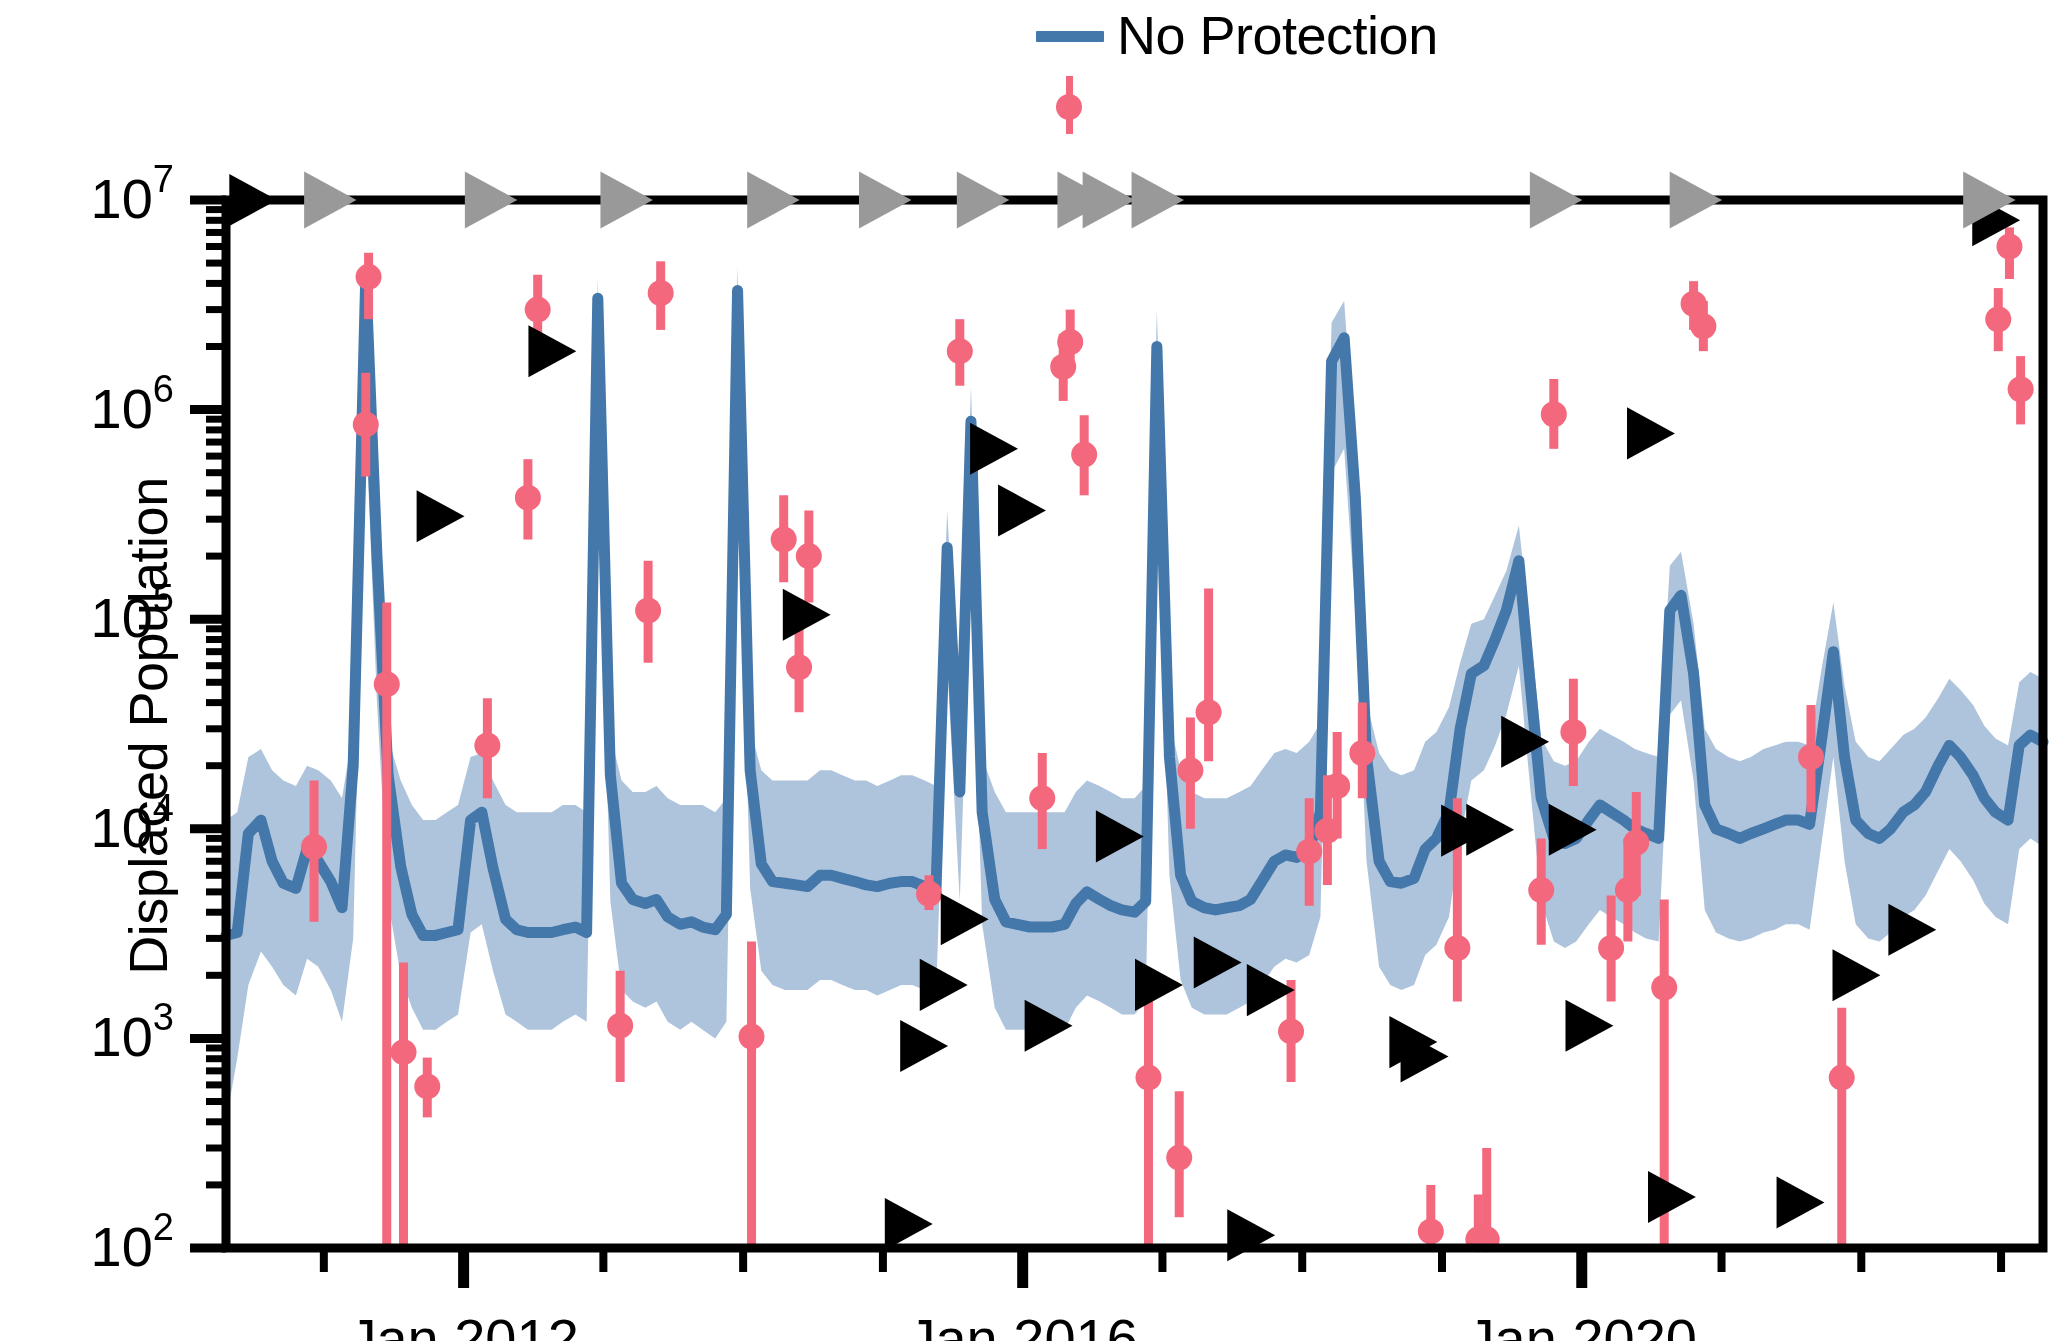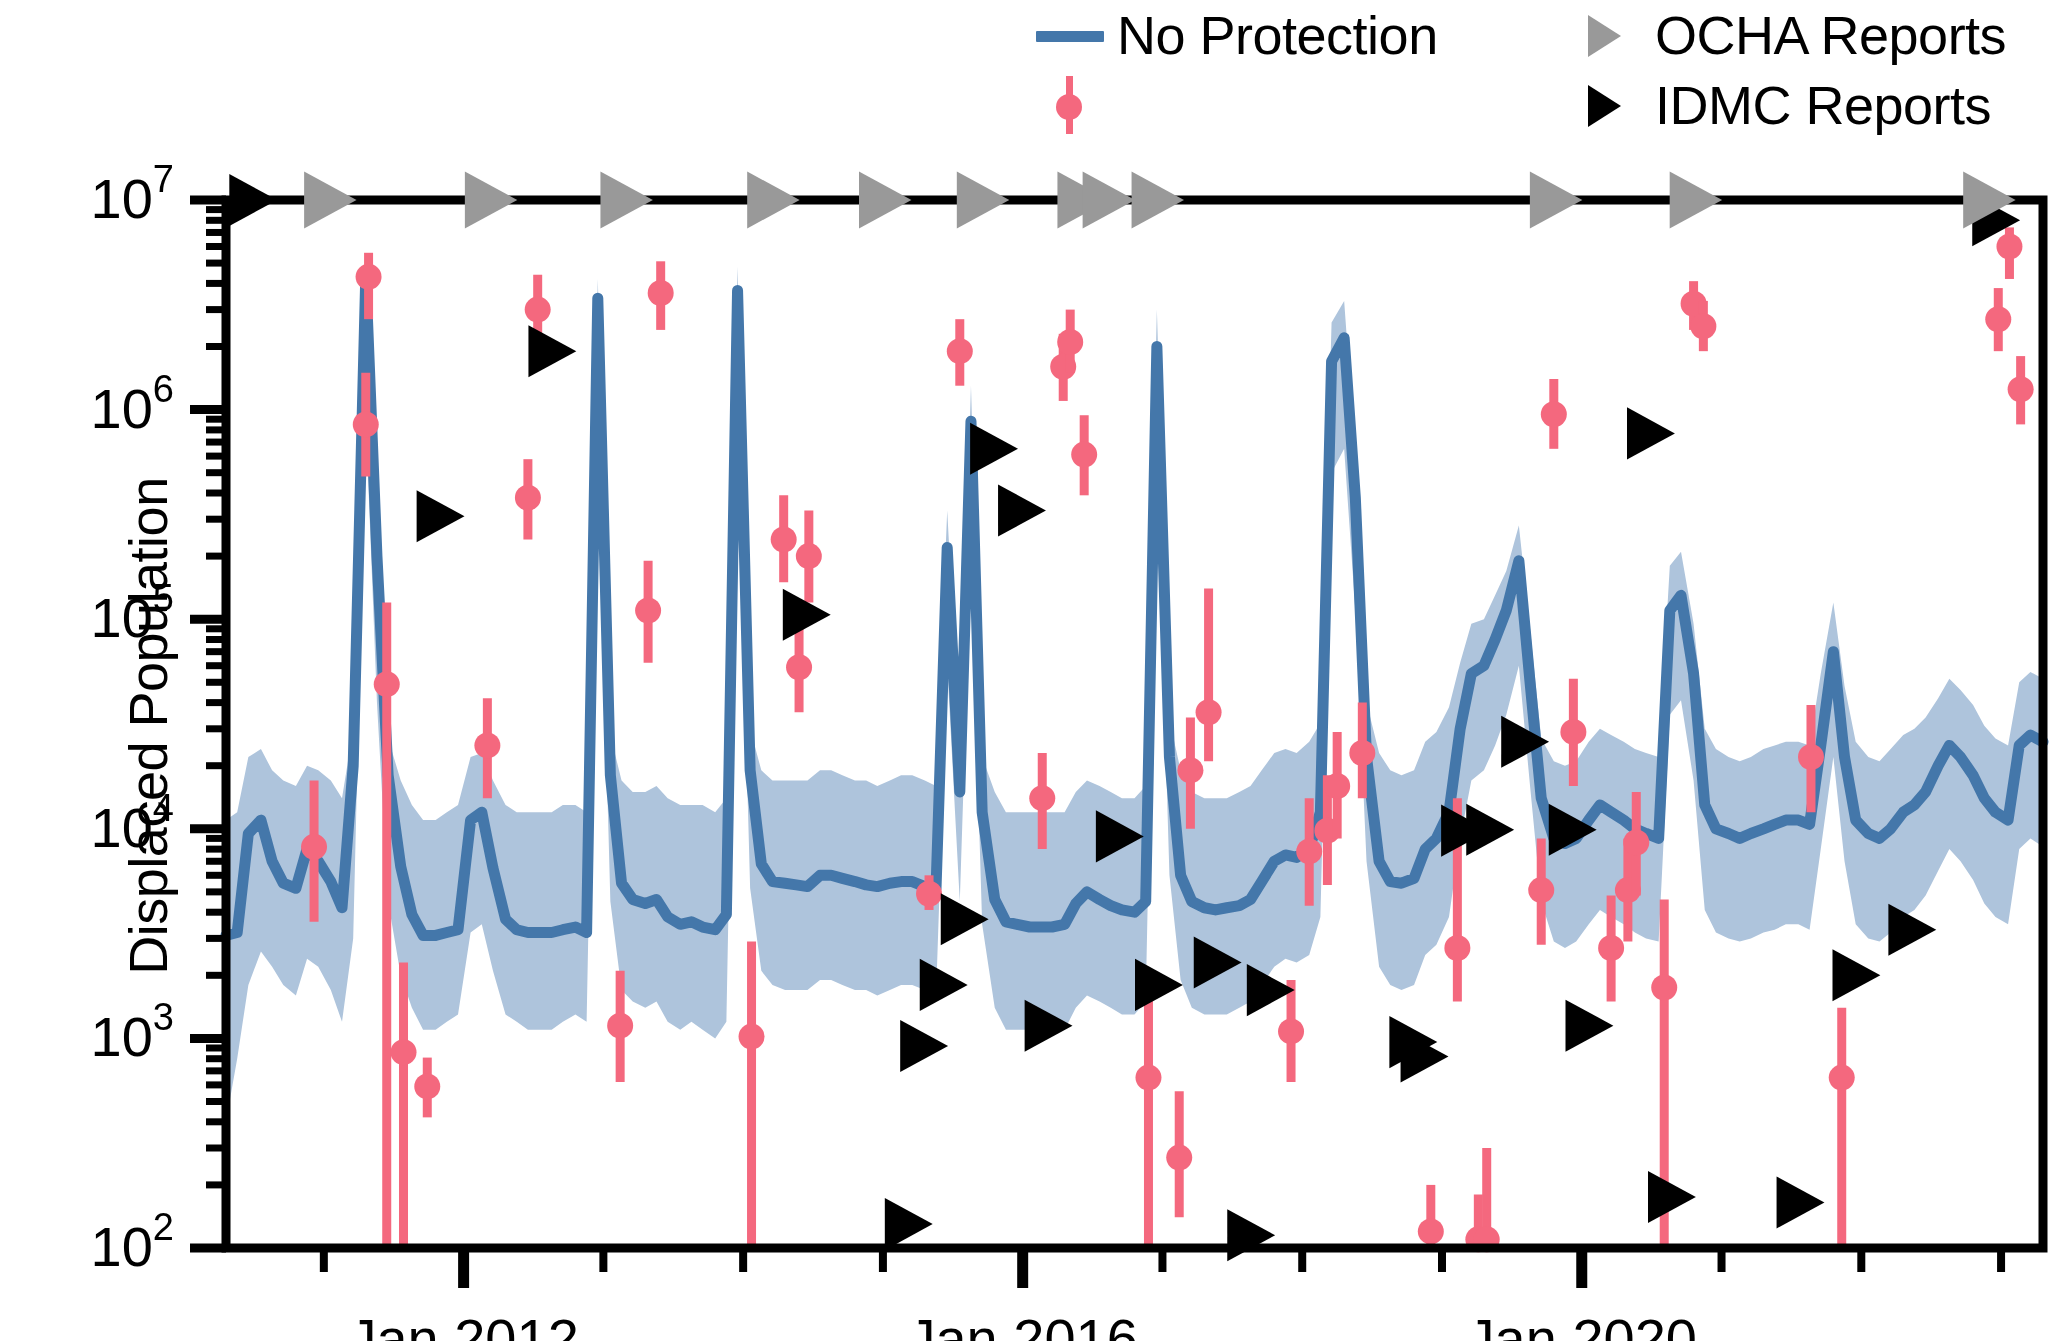--- a/index.html
+++ b/index.html
@@ -39,34 +39,20 @@
         <span class="leg-key">
           <span class="key-line" style="background:#4477AA"></span>
         </span>
         <span class="leg-label">No Protection</span>
       </div>
       <div class="leg-row">
         <span class="leg-key">
           <span class="key-err" style="background:#F4687E"></span>
           <span class="key-dot" style="background:#F4687E"></span>
         </span>
-      </div>
-    </div>
-    <div class="leg-col b">
-      <div class="leg-row">
-        <span class="leg-key">
-          <span class="key-tri" style="border-left:33px solid #999999"></span>
-        </span>
-        <span class="leg-label">OCHA Reports</span>
-      </div>
-      <div class="leg-row">
-        <span class="leg-key">
-          <span class="key-tri" style="border-left:33px solid #000000"></span>
-        </span>
-        <span class="leg-label">IDMC Reports</span>
       </div>
     </div>
   </div>
 
   <div id="ylabel">Displaced Population</div>
 
   <div id="plot">
     <svg id="svg" width="2067" height="1341">
       <g id="g-band">
           <polygon points="226,820.124093190836 237.18153846156008,812.2036108284178 248.36307692308836,757.0282060996656 260.9423076923077,749.1077237372473 272.12384615386776,770.3732452402871 283.30538461539606,780.4979060791138 295.88461538461536,786.0164516353182 307.06615384617544,765.7041129088295 318.24769230770374,770.3732452402871 330.8269230769231,780.4979060791138 342.0084615384832,798.1715637218413 353.1900000000114,728.7953850107588 365.7692307692308,254.41998028200646 376.9507692307908,488.56694873259994 388.13230769231916,738.3861550322763 400.71153846153845,780.4979060791138 411.89307692309853,804.917473356487 423.0746153846268,820.124093190836 435.6538461538462,820.124093190836 446.83538461540627,812.2036108284178 458.0169230769345,804.917473356487 470.5961538461538,757.0282060996656 481.7776923077139,752.9818455707125 492.9592307692422,780.4979060791138 505.53846153846155,804.917473356487 516.7200000000216,812.2036108284178 527.90153846155,812.2036108284178 540.4807692307693,812.2036108284178 551.6623076923293,812.2036108284178 562.8438461538576,804.917473356487 575.4230769230769,804.917473356487 586.604615384637,812.2036108284178 597.7861538461652,278.96694873260003 610.3653846153845,735.0756766306708 621.5469230769447,780.4979060791138 632.728461538473,791.8912721019292 645.3076923076924,791.8912721019292 656.4892307692523,786.0164516353182 667.6707692307807,798.1715637218413 680.25,804.917473356487 691.4315384615601,804.917473356487 702.6130769230883,804.917473356487 715.1923076923076,812.2036108284178 726.3738461538678,798.1715637218413 737.5553846153961,266.8118366460769 750.1346153846154,728.7953850107588 761.3161538461754,770.3732452402871 772.4976923077037,780.4979060791138 785.0769230769231,780.4979060791138 796.2584615384832,780.4979060791138 807.4400000000114,780.4979060791138 820.0192307692308,770.3732452402871 831.2007692307909,770.3732452402871 842.3823076923192,775.294882930347 854.9615384615385,780.4979060791138 866.1430769230985,780.4979060791138 877.3246153846269,786.0164516353182 889.9038461538461,780.4979060791138 901.0853846154062,775.294882930347 912.2669230769345,775.294882930347 924.8461538461539,780.4979060791138 936.0276923077139,786.0164516353182 947.2092307692421,510.5194782015949 959.7884615384615,745.3917741823409 970.9700000000216,385.71747335648695 982.1515384615499,757.0282060996656 994.7307692307692,791.8912721019292 1005.9123076923294,812.2036108284178 1017.0938461538576,812.2036108284178 1029.673076923077,812.2036108284178 1040.8546153846369,812.2036108284178 1052.0361538461652,812.2036108284178 1064.6153846153848,812.2036108284178 1075.7969230769445,791.8912721019292 1086.9784615384729,780.4979060791138 1099.5576923076924,786.0164516353182 1110.7392307692526,791.8912721019292 1121.9207692307805,798.1715637218413 1134.5,798.1715637218413 1145.6815384615602,786.0164516353182 1156.8630769230883,309.5953850107587 1169.4423076923076,720.1194782015948 1180.6238461538678,770.3732452402871 1191.8053846153962,791.8912721019292 1204.3846153846152,798.1715637218413 1215.5661538461754,798.1715637218413 1226.7476923077038,798.1715637218413 1239.326923076923,791.8912721019292 1250.5084615384833,786.0164516353182 1261.6900000000114,770.3732452402871 1274.2692307692307,752.9818455707125 1285.4507692307907,749.1077237372473 1296.6323076923193,752.9818455707125 1309.2115384615383,741.8215862653165 1320.3930769230985,722.9205645441477 1331.5746153846267,322.6215862653165 1344.1538461538462,300.91947820159487 1355.3353846154064,456.0994979195882 1366.5169230769345,702.6082258176591 1379.0961538461538,752.9818455707125 1390.2776923077138,770.3732452402871 1401.4592307692424,775.294882930347 1414.0384615384617,770.3732452402871 1425.2200000000216,741.8215862653165 1436.4015384615498,731.8813796403789 1448.9807692307693,707.2773581491166 1460.1623076923293,662.714701881166 1471.3438461538576,623.8691323314575 1483.923076923077,619.2 1495.1046153846369,595.317473356487 1506.2861538461652,570.8979060791138 1518.8653846153848,525.4756766306708 1530.0469230769447,628.7907700215173 1541.2284615384729,738.3861550322763 1553.8076923076922,761.2628358237705 1564.9892307692523,765.7041129088295 1576.1707692307807,761.2628358237705 1588.75,741.8215862653165 1599.9315384615602,728.7953850107588 1611.1130769230883,735.0756766306708 1623.6923076923078,741.8215862653165 1634.8738461538678,749.1077237372473 1646.0553846153962,752.9818455707125 1658.6346153846152,757.0282060996656 1669.8161538461754,565.6948829303469 1680.9976923077038,551.6628358237705 1693.576923076923,623.8691323314575 1704.7584615384833,728.7953850107588 1715.9400000000114,749.1077237372473 1728.5192307692307,757.0282060996656 1739.7007692307907,761.2628358237705 1750.8823076923193,757.0282060996656 1763.4615384615383,749.1077237372473 1774.6430769230985,745.3917741823409 1785.8246153846267,741.8215862653165 1798.4038461538462,741.8215862653165 1809.5853846154064,745.3917741823409 1820.7669230769345,673.6199802820065 1833.3461538461538,602.6036108284177 1844.5276923077138,686.0118366460767 1855.7092307692424,741.8215862653165 1868.2884615384617,757.0282060996656 1879.4700000000216,761.2628358237705 1890.6515384615498,749.1077237372473 1903.2307692307693,735.0756766306708 1914.4123076923293,728.7953850107588 1925.5938461538576,717.4020189879433 1938.173076923077,698.1669487326 1949.3546153846369,678.725699174146 1960.5361538461652,689.8859584795421 1973.1153846153848,704.9128583672457 1984.2969230769447,725.8105889723364 1995.4784615384729,738.3861550322763 2008.0576923076922,745.3917741823409 2019.2392307692523,682.2958870911705 2030.4207692307807,671.9797895395003 2043,678.725699174146 2043,846.8646165403729 2030.4207692307807,838.3907700215175 2019.2392307692523,849.1123387264886 2008.0576923076922,924.3633379041821 1995.4784615384729,916.8773581491166 1984.2969230769447,903.5323190084952 1973.1153846153848,879.9686302510459 1960.5361538461652,861.2674508130117 1949.3546153846369,849.1123387264886 1938.173076923077,870.8582208345292 1925.5938461538576,895.6118366460769 1914.4123076923293,909.9605036315434 1903.2307692307693,916.8773581491166 1890.6515384615498,932.5205645441478 1879.4700000000216,941.4813796403788 1868.2884615384617,938.3953850107587 1855.7092307692424,924.3633379041821 1844.5276923077138,861.2674508130117 1833.3461538461538,757.0282060996656 1820.7669230769345,849.1123387264886 1809.5853846154064,929.7194782015948 1798.4038461538462,924.3633379041821 1785.8246153846267,924.3633379041821 1774.6430769230985,929.7194782015948 1763.4615384615383,932.5205645441478 1750.8823076923193,938.3953850107587 1739.7007692307907,941.4813796403788 1728.5192307692307,938.3953850107587 1715.9400000000114,932.5205645441478 1704.7584615384833,909.9605036315434 1693.576923076923,780.4979060791138 1680.9976923077038,700.3605036315435 1669.8161538461754,714.7633379041822 1658.6346153846152,941.4813796403788 1646.0553846153962,938.3953850107587 1634.8738461538678,932.5205645441478 1623.6923076923078,924.3633379041821 1611.1130769230883,916.8773581491166 1599.9315384615602,909.9605036315434 1588.75,924.3633379041821 1576.1707692307807,941.4813796403788 1564.9892307692523,947.9861550322762 1553.8076923076922,941.4813796403788 1541.2284615384729,901.486657112688 1530.0469230769447,786.0164516353182 1518.8653846153848,665.6994979195883 1506.2861538461652,714.7633379041822 1495.1046153846369,745.3917741823409 1483.923076923077,770.3732452402871 1471.3438461538576,780.4979060791138 1460.1623076923293,838.3907700215175 1448.9807692307693,916.8773581491166 1436.4015384615498,944.6756766306708 1425.2200000000216,954.9917741823409 1414.0384615384617,984.8948829303471 1401.4592307692424,990.0979060791137 1390.2776923077138,984.8948829303471 1379.0961538461538,966.6282060996656 1366.5169230769345,861.2674508130117 1355.3353846154064,610.524093190836 1344.1538461538462,448.8133604476574 1331.5746153846267,472.69588709117056 1320.3930769230985,916.8773581491166 1309.2115384615383,954.9917741823409 1296.6323076923193,962.5818455707125 1285.4507692307907,958.7077237372474 1274.2692307692307,966.6282060996656 1261.6900000000114,984.8948829303471 1250.5084615384833,1001.4912721019292 1239.326923076923,1007.7715637218413 1226.7476923077038,1014.517473356487 1215.5661538461754,1014.517473356487 1204.3846153846152,1014.517473356487 1191.8053846153962,1007.7715637218413 1180.6238461538678,979.973245240287 1169.4423076923076,875.2994979195882 1156.8630769230883,456.0994979195882 1145.6815384615602,1001.4912721019292 1134.5,1014.517473356487 1121.9207692307805,1014.517473356487 1110.7392307692526,1007.7715637218413 1099.5576923076924,1001.4912721019292 1086.9784615384729,995.6164516353181 1075.7969230769445,1007.7715637218413 1064.6153846153848,1029.7240931908361 1052.0361538461652,1029.7240931908361 1040.8546153846369,1029.7240931908361 1029.673076923077,1029.7240931908361 1017.0938461538576,1029.7240931908361 1005.9123076923294,1029.7240931908361 994.7307692307692,1007.7715637218413 982.1515384615499,924.3633379041821 970.9700000000216,556.1041129088296 959.7884615384615,901.486657112688 947.2092307692421,665.6994979195883 936.0276923077139,995.6164516353181 924.8461538461539,990.0979060791137 912.2669230769345,984.8948829303471 901.0853846154062,984.8948829303471 889.9038461538461,990.0979060791137 877.3246153846269,995.6164516353181 866.1430769230985,990.0979060791137 854.9615384615385,990.0979060791137 842.3823076923192,984.8948829303471 831.2007692307909,979.973245240287 820.0192307692308,979.973245240287 807.4400000000114,990.0979060791137 796.2584615384832,990.0979060791137 785.0769230769231,990.0979060791137 772.4976923077037,984.8948829303471 761.3161538461754,970.8628358237706 750.1346153846154,888.3256991741462 737.5553846153961,429.91233872648854 726.3738461538678,1021.8036108284178 715.1923076923076,1038.4 702.6130769230883,1029.7240931908361 691.4315384615601,1021.8036108284178 680.25,1029.7240931908361 667.6707692307807,1021.8036108284178 656.4892307692523,1001.4912721019292 645.3076923076924,1007.7715637218413 632.728461538473,1001.4912721019292 621.5469230769447,990.0979060791137 610.3653846153845,901.486657112688 597.7861538461652,442.06745081301176 586.604615384637,1021.8036108284178 575.4230769230769,1014.517473356487 562.8438461538576,1021.8036108284178 551.6623076923293,1029.7240931908361 540.4807692307693,1029.7240931908361 527.90153846155,1029.7240931908361 516.7200000000216,1021.8036108284178 505.53846153846155,1014.517473356487 492.9592307692422,970.8628358237706 481.7776923077139,924.3633379041821 470.5961538461538,932.5205645441478 458.0169230769345,1014.517473356487 446.83538461540627,1021.8036108284178 435.6538461538462,1029.7240931908361 423.0746153846268,1029.7240931908361 411.89307692309853,1007.7715637218413 400.71153846153845,975.3041129088296 388.13230769231916,901.486657112688 376.9507692307908,702.6082258176591 365.7692307692308,419.19077002151744 353.1900000000114,938.3953850107587 342.0084615384832,1021.8036108284178 330.8269230769231,990.0979060791137 318.24769230770374,966.6282060996656 307.06615384617544,958.7077237372474 295.88461538461536,995.6164516353181 283.30538461539606,984.8948829303471 272.12384615386776,966.6282060996656 260.9423076923077,951.4215862653166 248.36307692308836,984.8948829303471 237.18153846156008,1058.7123387264887 226,1121.8082258176591" fill="#AEC4DC" stroke="none" fill-opacity="1"></polygon>

